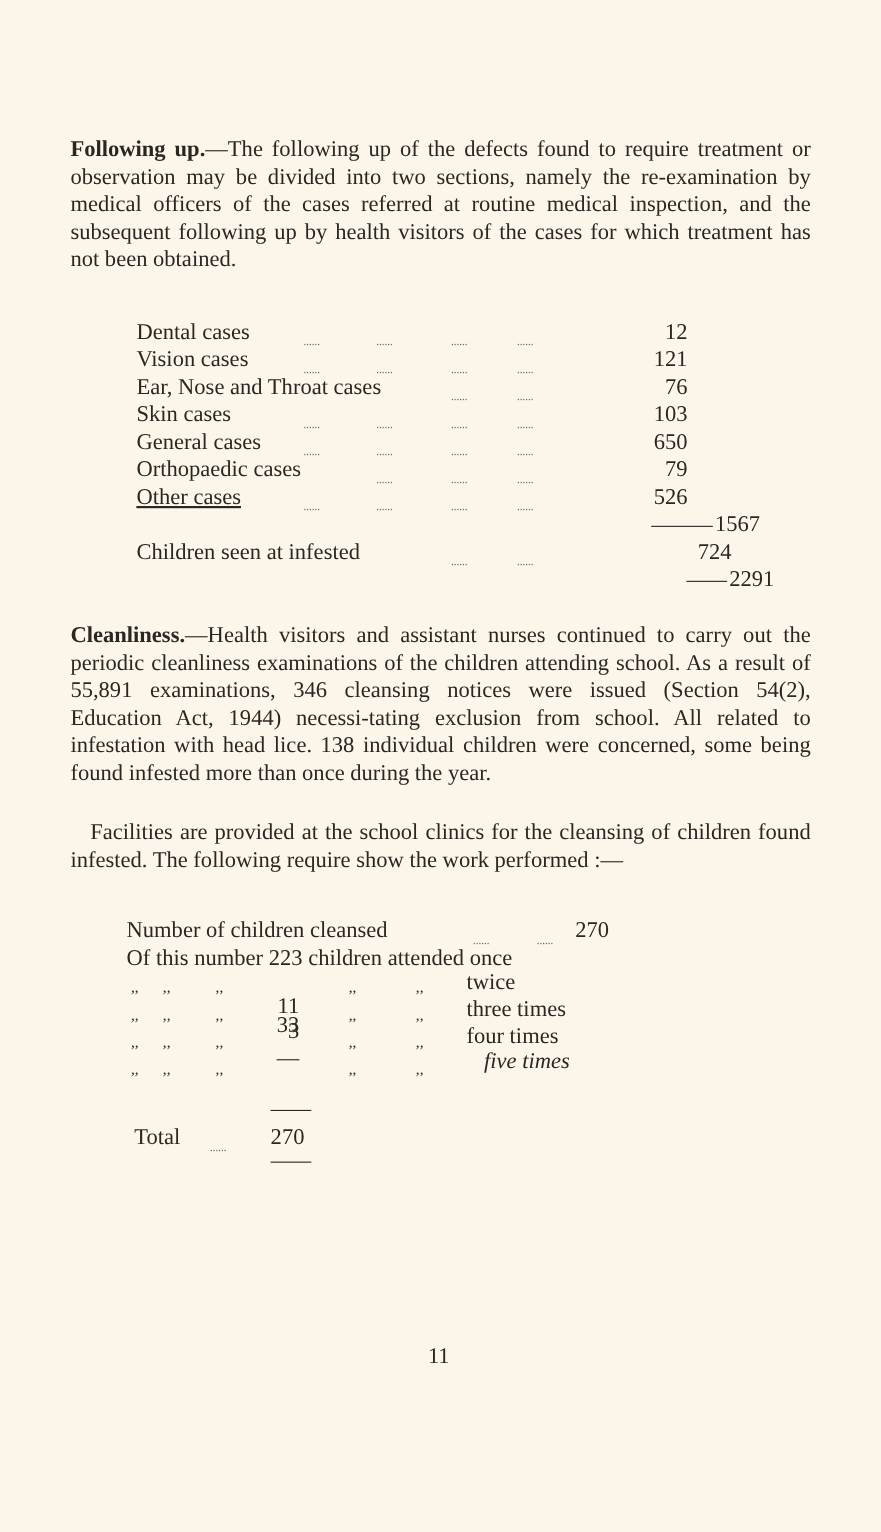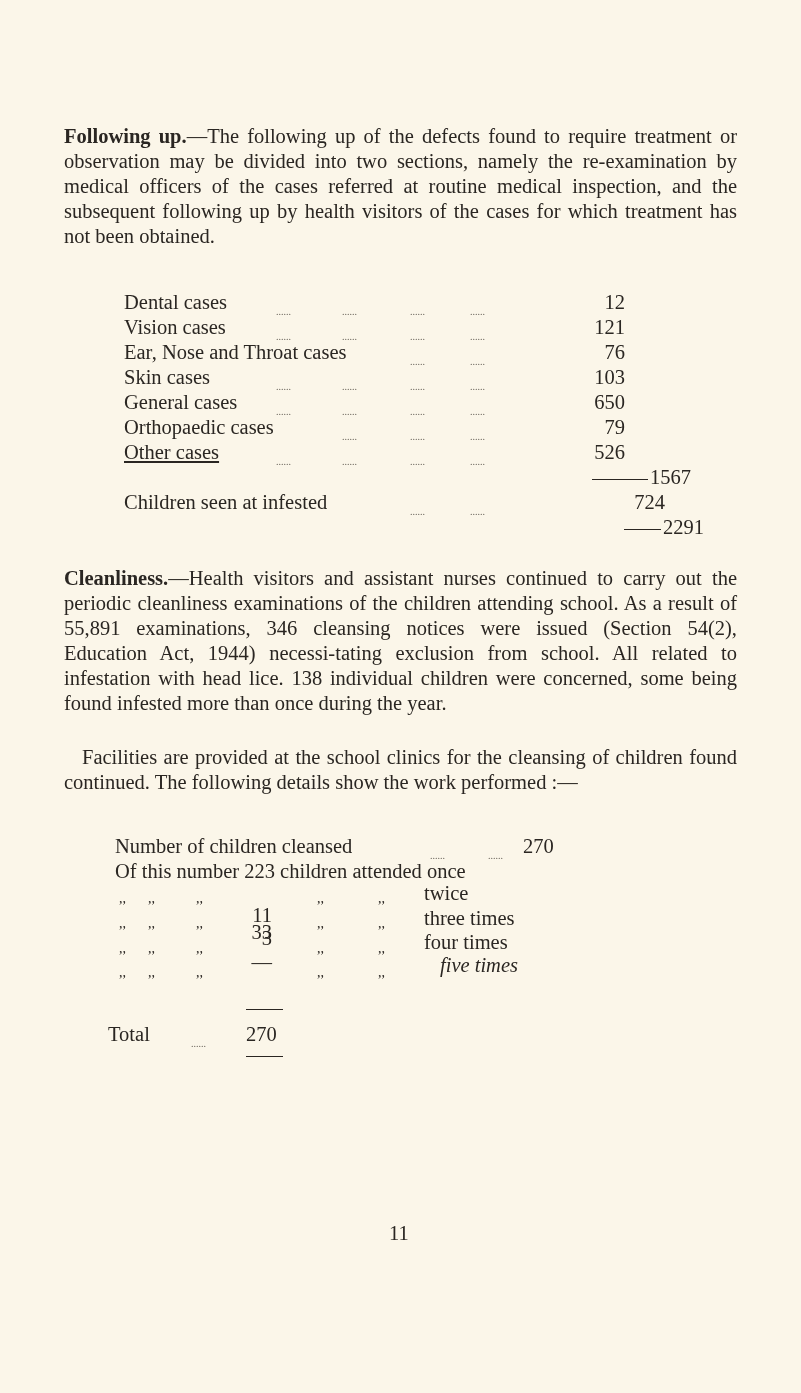--- a/index.html
+++ b/index.html
@@ -103,21 +103,21 @@
 
     <div class="abs" style="left:624px; top:515px;">
       <span class="dash" style="width:37px;"></span><span>2291</span>
     </div>
   </div>
 
   <div class="para" style="top:566px;">
     <span class="lead">Cleanliness.</span><span>—Health visitors and assistant nurses continued to carry out the periodic cleanliness examinations of the children attending school. As a result of 55,891 examinations, 346 cleansing notices were issued (Section 54(2), Education Act, 1944) necessi-tating exclusion from school. All related to infestation with head lice. 138 individual children were concerned, some being found infested more than once during the year.</span>
   </div>
 
-  <div class="para indent" style="top:745px;">Facilities are provided at the school clinics for the cleansing of children found continued. The following details show the work performed :—</div>
+  <div class="para indent" style="top:745px;">Facilities are provided at the school clinics for the cleansing of children found infested. The following require show the work performed :—</div>
 
   <div>
     <span class="abs" style="left:115px; top:834px;">Number of children cleansed</span>
     <span class="abs dots" style="left:430px; top:843px;">......</span>
     <span class="abs dots" style="left:488px; top:843px;">......</span>
     <span class="abs" style="left:523px; top:834px;">270</span>
 
     <span class="abs" style="left:115px; top:859px;">Of this number 223 children attended once</span>
 
     <div>
@@ -151,21 +151,21 @@
       <span class="abs ditto" style="left:119px; top:960px;">,,</span>
       <span class="abs ditto" style="left:148px; top:960px;">,,</span>
       <span class="abs ditto" style="left:196px; top:960px;">,,</span>
       <span class="abs num-r" style="left:240px; width:32px; top:950px;">—</span>
       <span class="abs ditto" style="left:317px; top:960px;">,,</span>
       <span class="abs ditto" style="left:378px; top:960px;">,,</span>
       <span class="abs" style="left:440px; top:953px;font-style:italic;">five times</span>
     </div>
 
     <div class="rule" style="left:246px; top:1009px; width:37px;"></div>
-    <span class="abs" style="left:108px; top:1022px;">Total</span>
+    <span class="abs" style="left:122px; top:1022px;">Total</span>
     <span class="abs dots" style="left:191px; top:1031px;">......</span>
     <span class="abs" style="left:246px; top:1022px;">270</span>
     <div class="rule" style="left:246px; top:1056px; width:37px;"></div>
   </div>
 
 
   <div class="abs" style="left:389px; top:1221px;">11</div>
 </div>
 
 </body></html>

